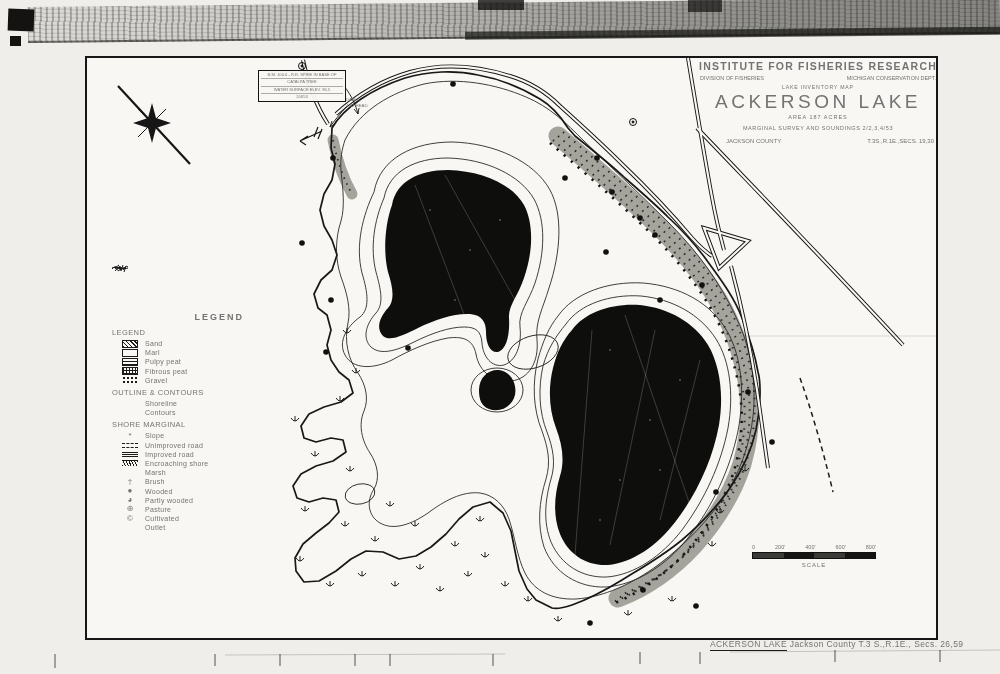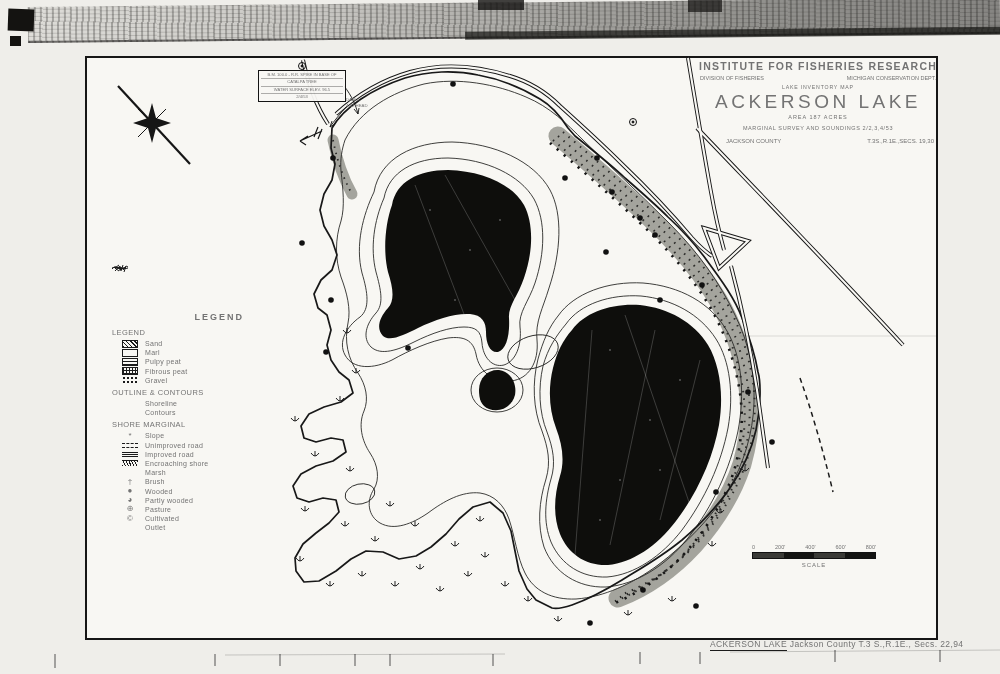--- a/index.html
+++ b/index.html
@@ -386,16 +386,16 @@
     <div class="sb-bar">
       <div class="sb-seg sb-a"></div>
       <div class="sb-seg sb-b"></div>
       <div class="sb-seg sb-a"></div>
       <div class="sb-seg sb-b"></div>
     </div>
     <div class="sb-caption">SCALE</div>
   </div>
 
   <div class="ov footer-caption">
-    <span class="fc-name">ACKERSON LAKE</span><span> Jackson County T.3 S.,R.1E., Secs. 22,94</span>
+    <span class="fc-name">ACKERSON LAKE</span><span> Jackson County T.3 S.,R.1E., Secs. 26,59</span>
   </div>
 
 </div>
 
 </body></html>

